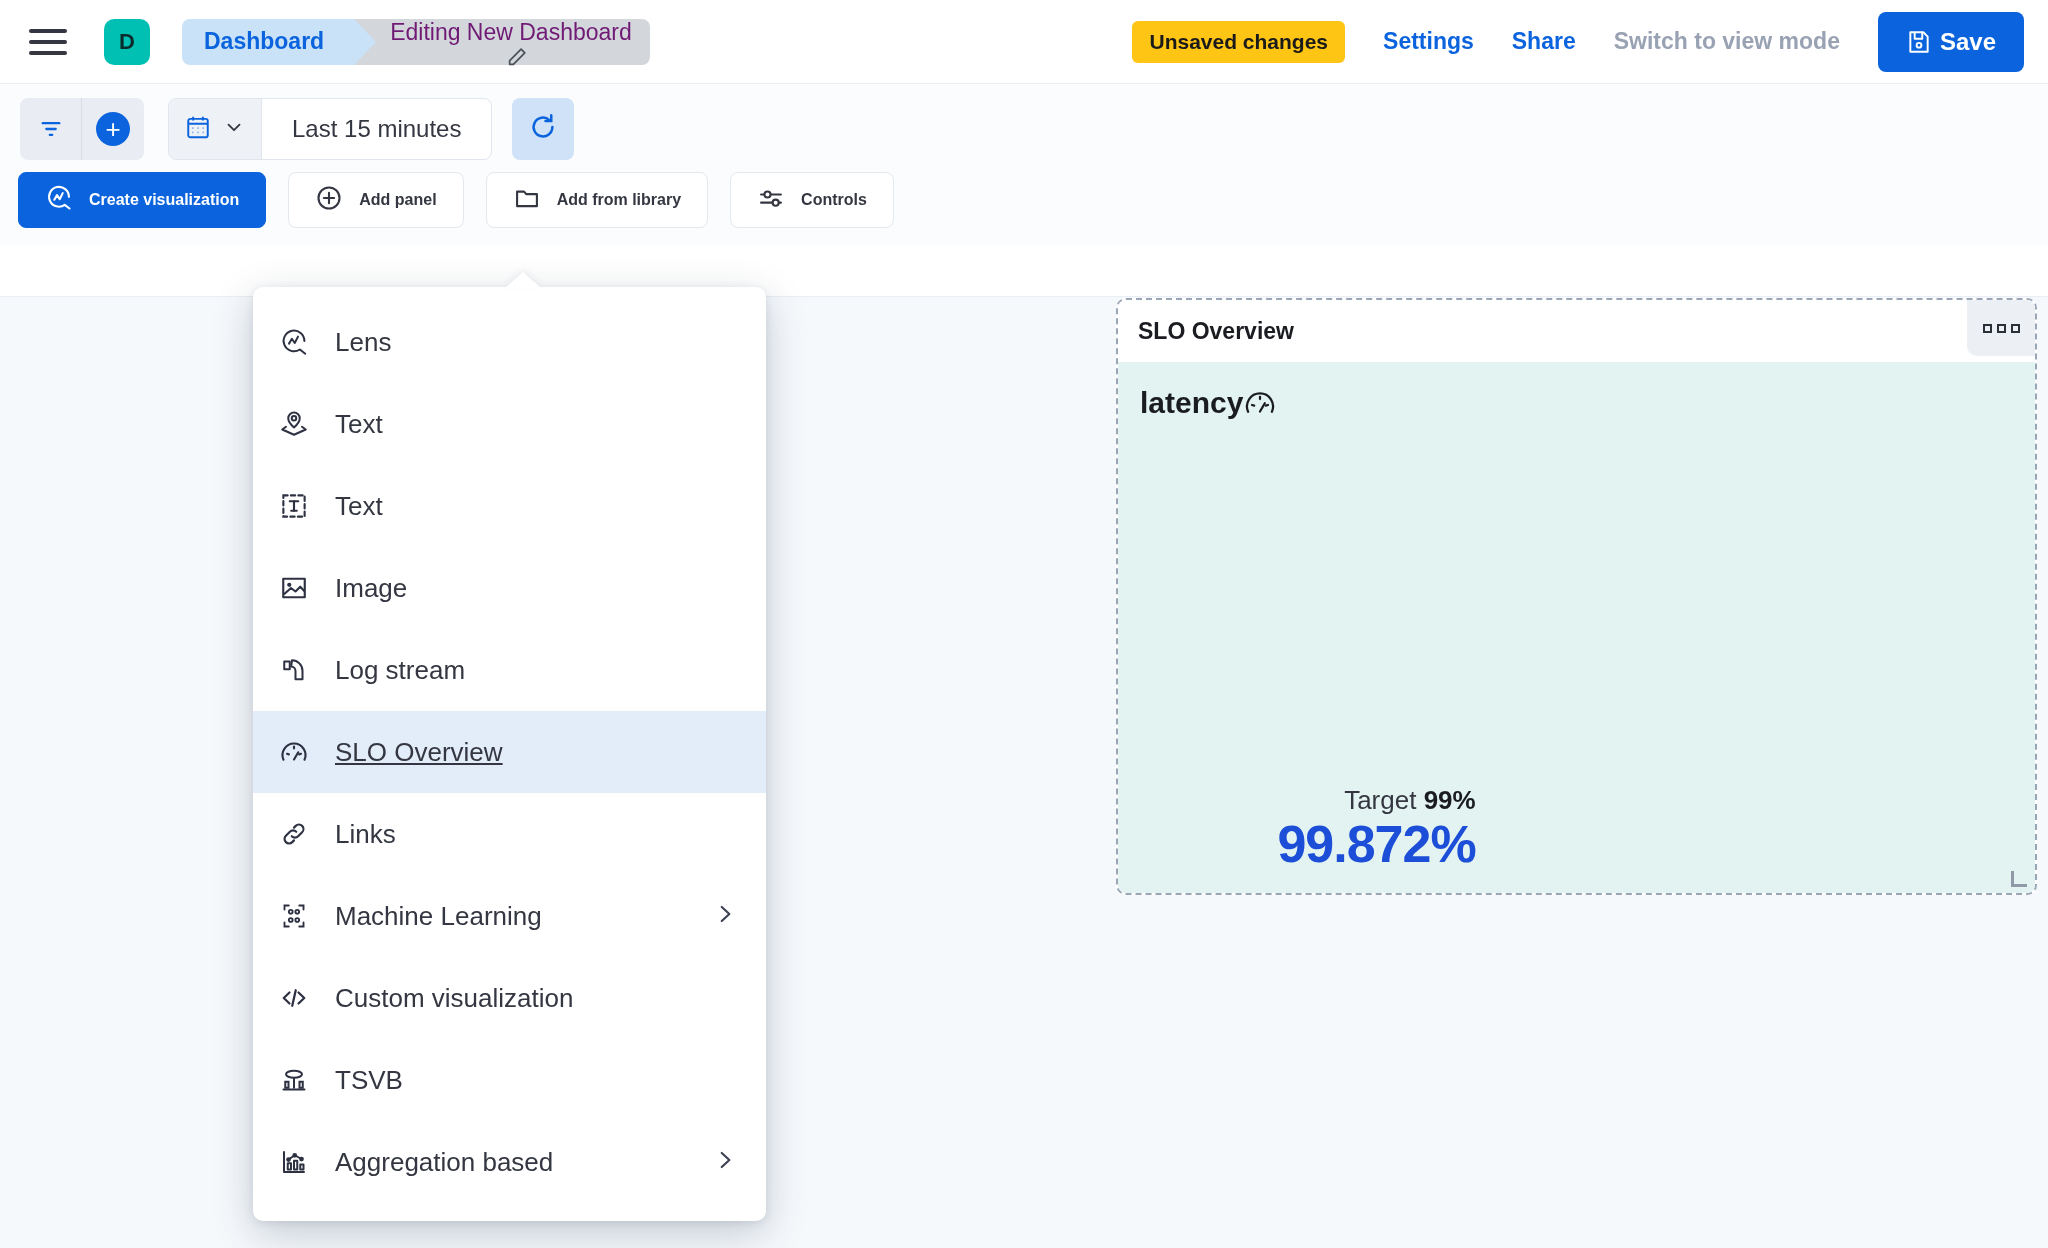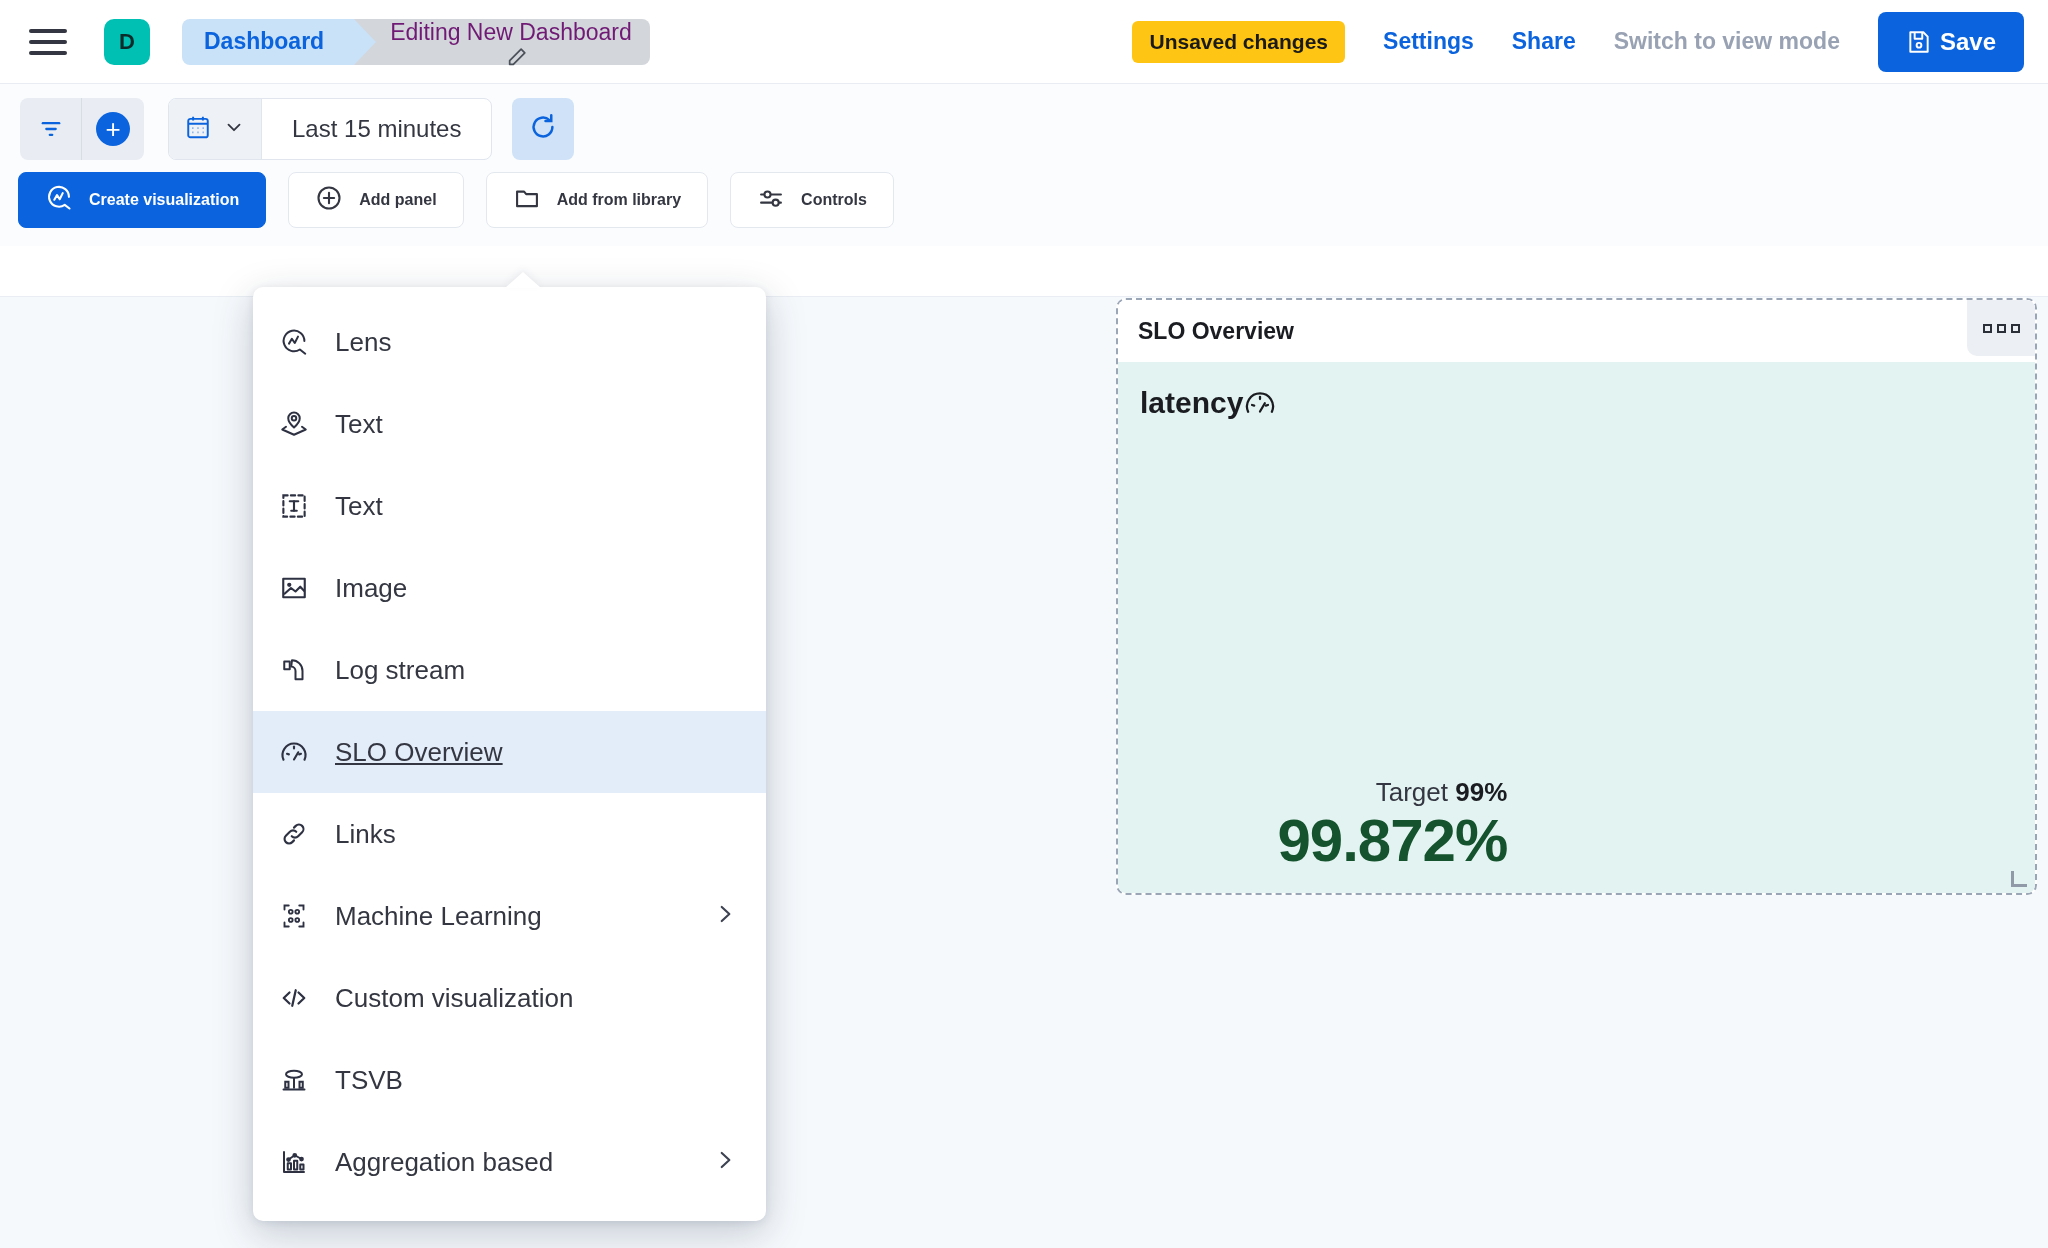--- a/index.html
+++ b/index.html
@@ -223,21 +223,21 @@
     padding: 24px 30px 22px 22px;
     display: flex; flex-direction: row;
   }
   .slo-top { display: flex; align-items: flex-start; }
   .slo-name { font-size: 30px; font-weight: 700; color: #1a1c21; }
   .slo-gauge { margin-left: auto; color: #1a1c21; }
   .slo-bottom { margin-top: auto; text-align: right; }
   .slo-target { font-size: 26px; color: #343741; }
   .slo-target b { font-weight: 700; color: #1a1c21; }
   .slo-value {
-    font-size: 60px; font-weight: 700; color: #14532d;
+    font-size: 52px; font-weight: 700; color: #1d4ed8;
     line-height: 1.02; letter-spacing: -1px; margin-top: 2px;
   }
   .resize-handle {
     position: absolute; right: 8px; bottom: 6px;
     width: 16px; height: 16px;
     border-left: 3px solid #8f99a8; border-bottom: 3px solid #8f99a8;
   }
 </style>
 </head>
 <body>

